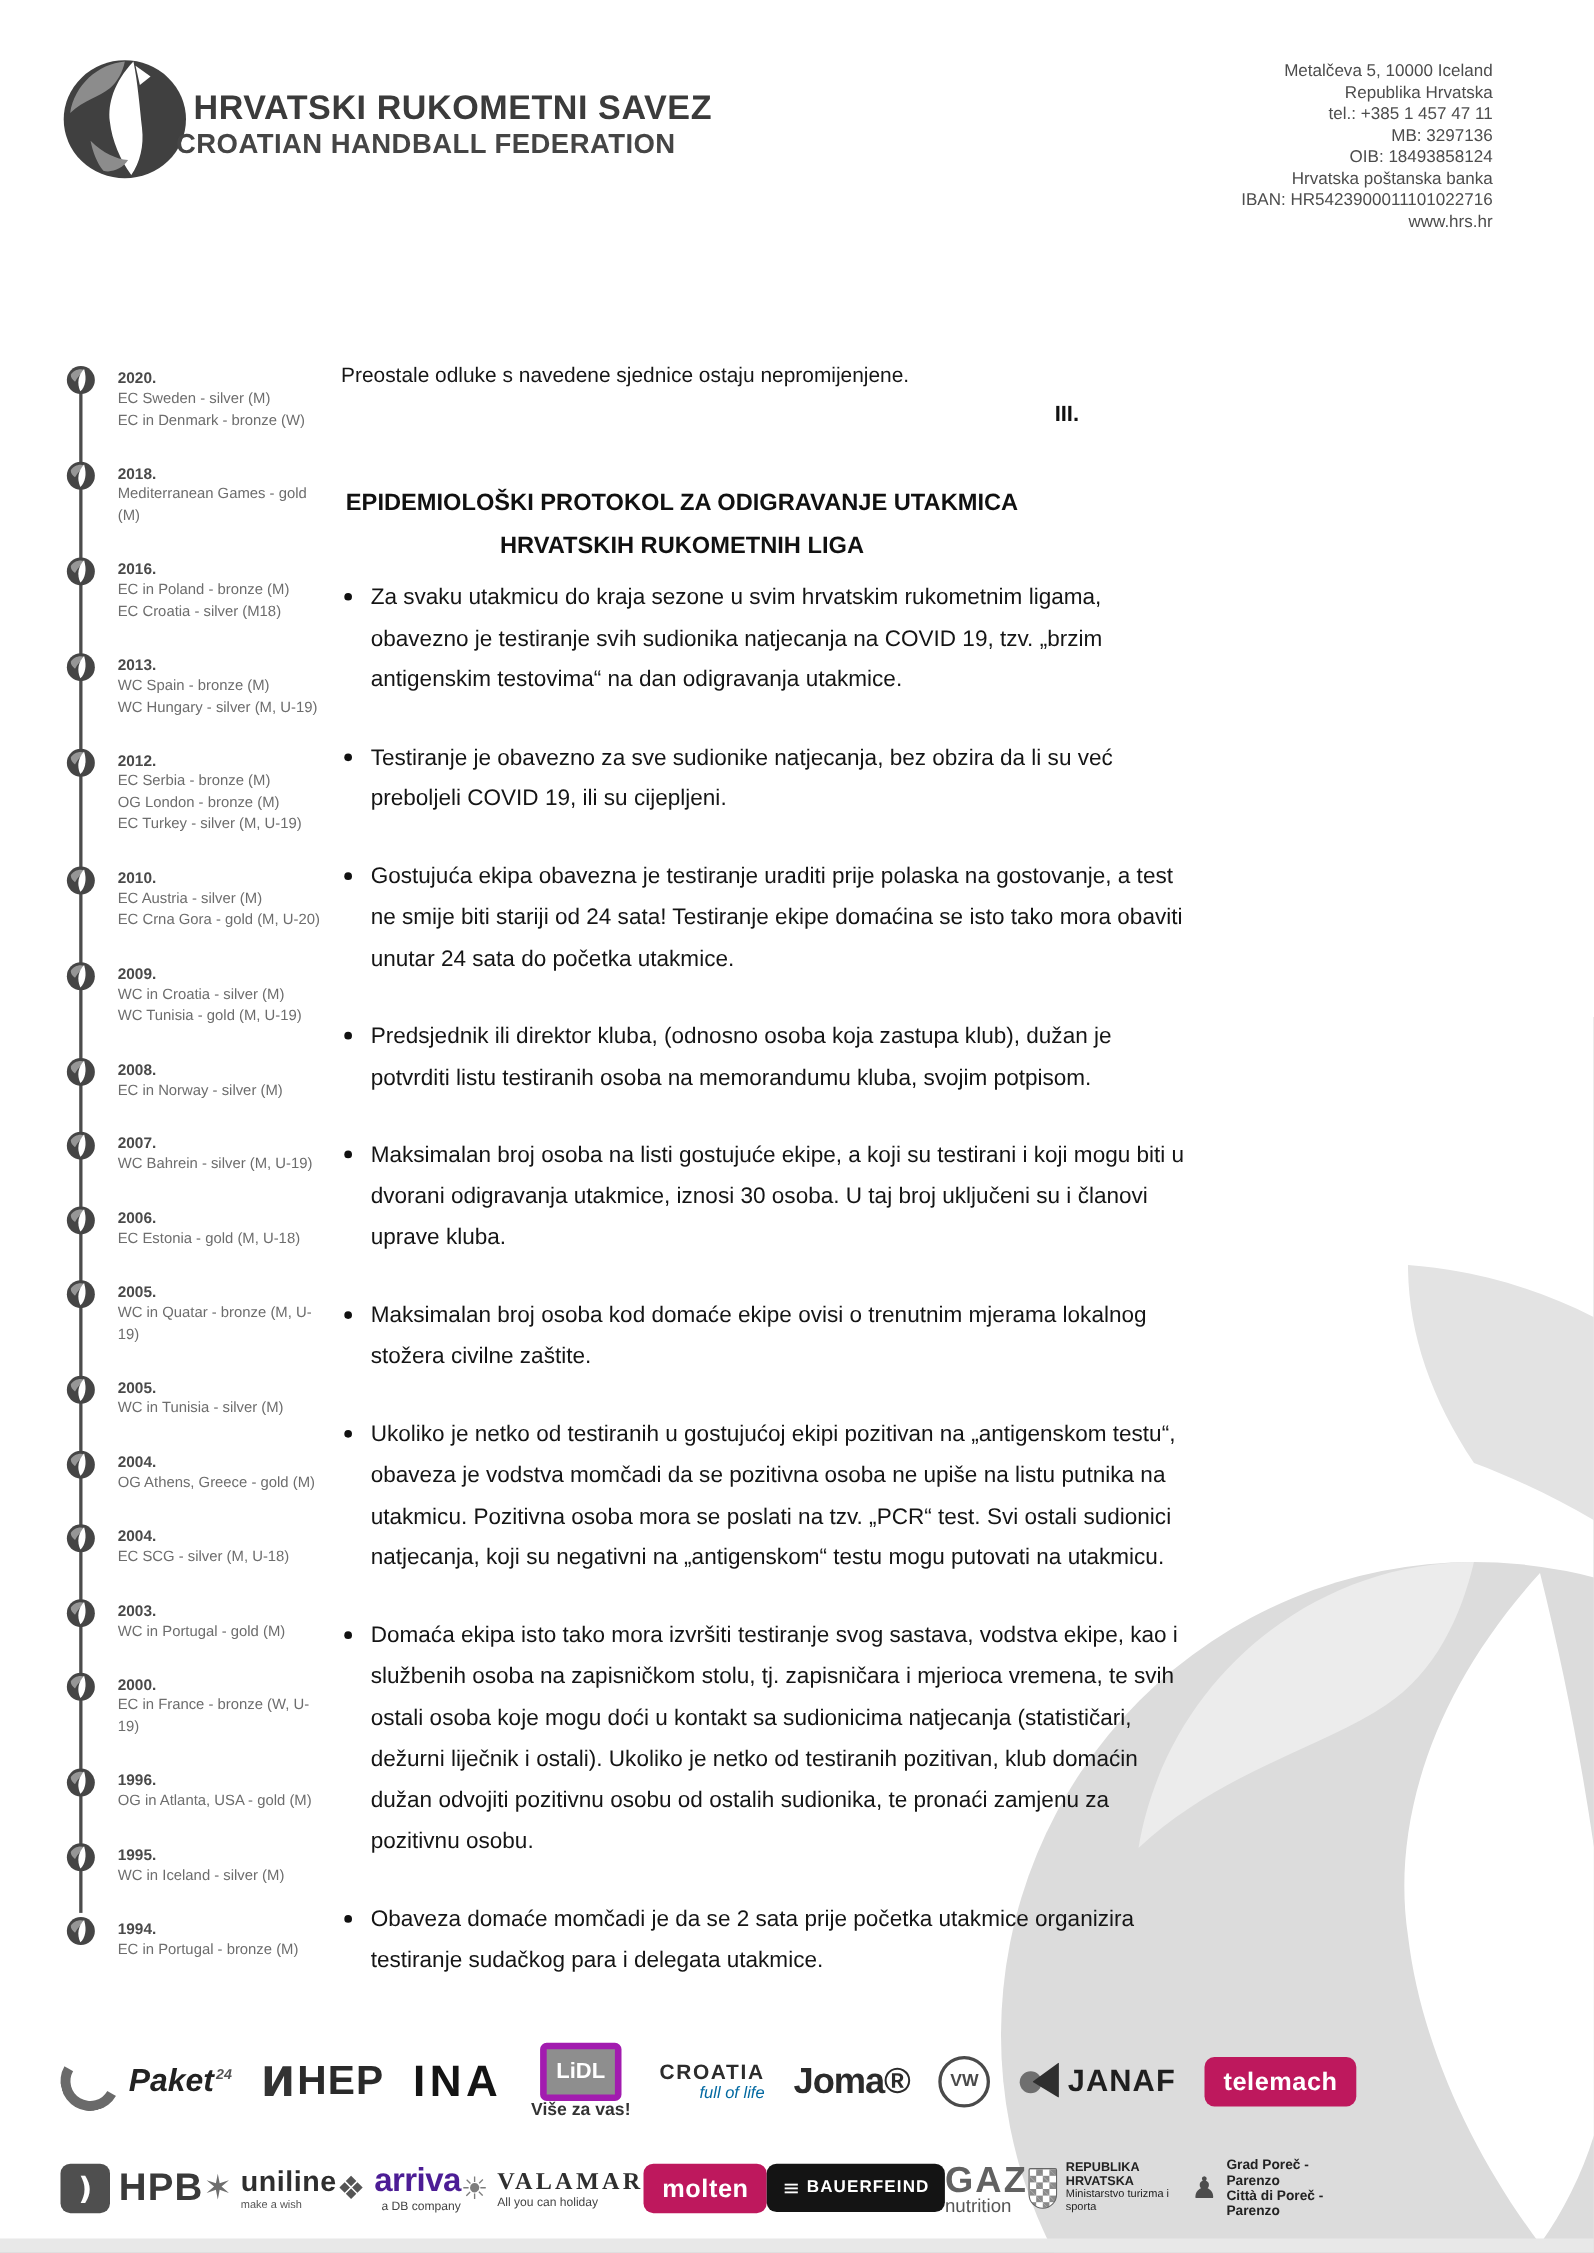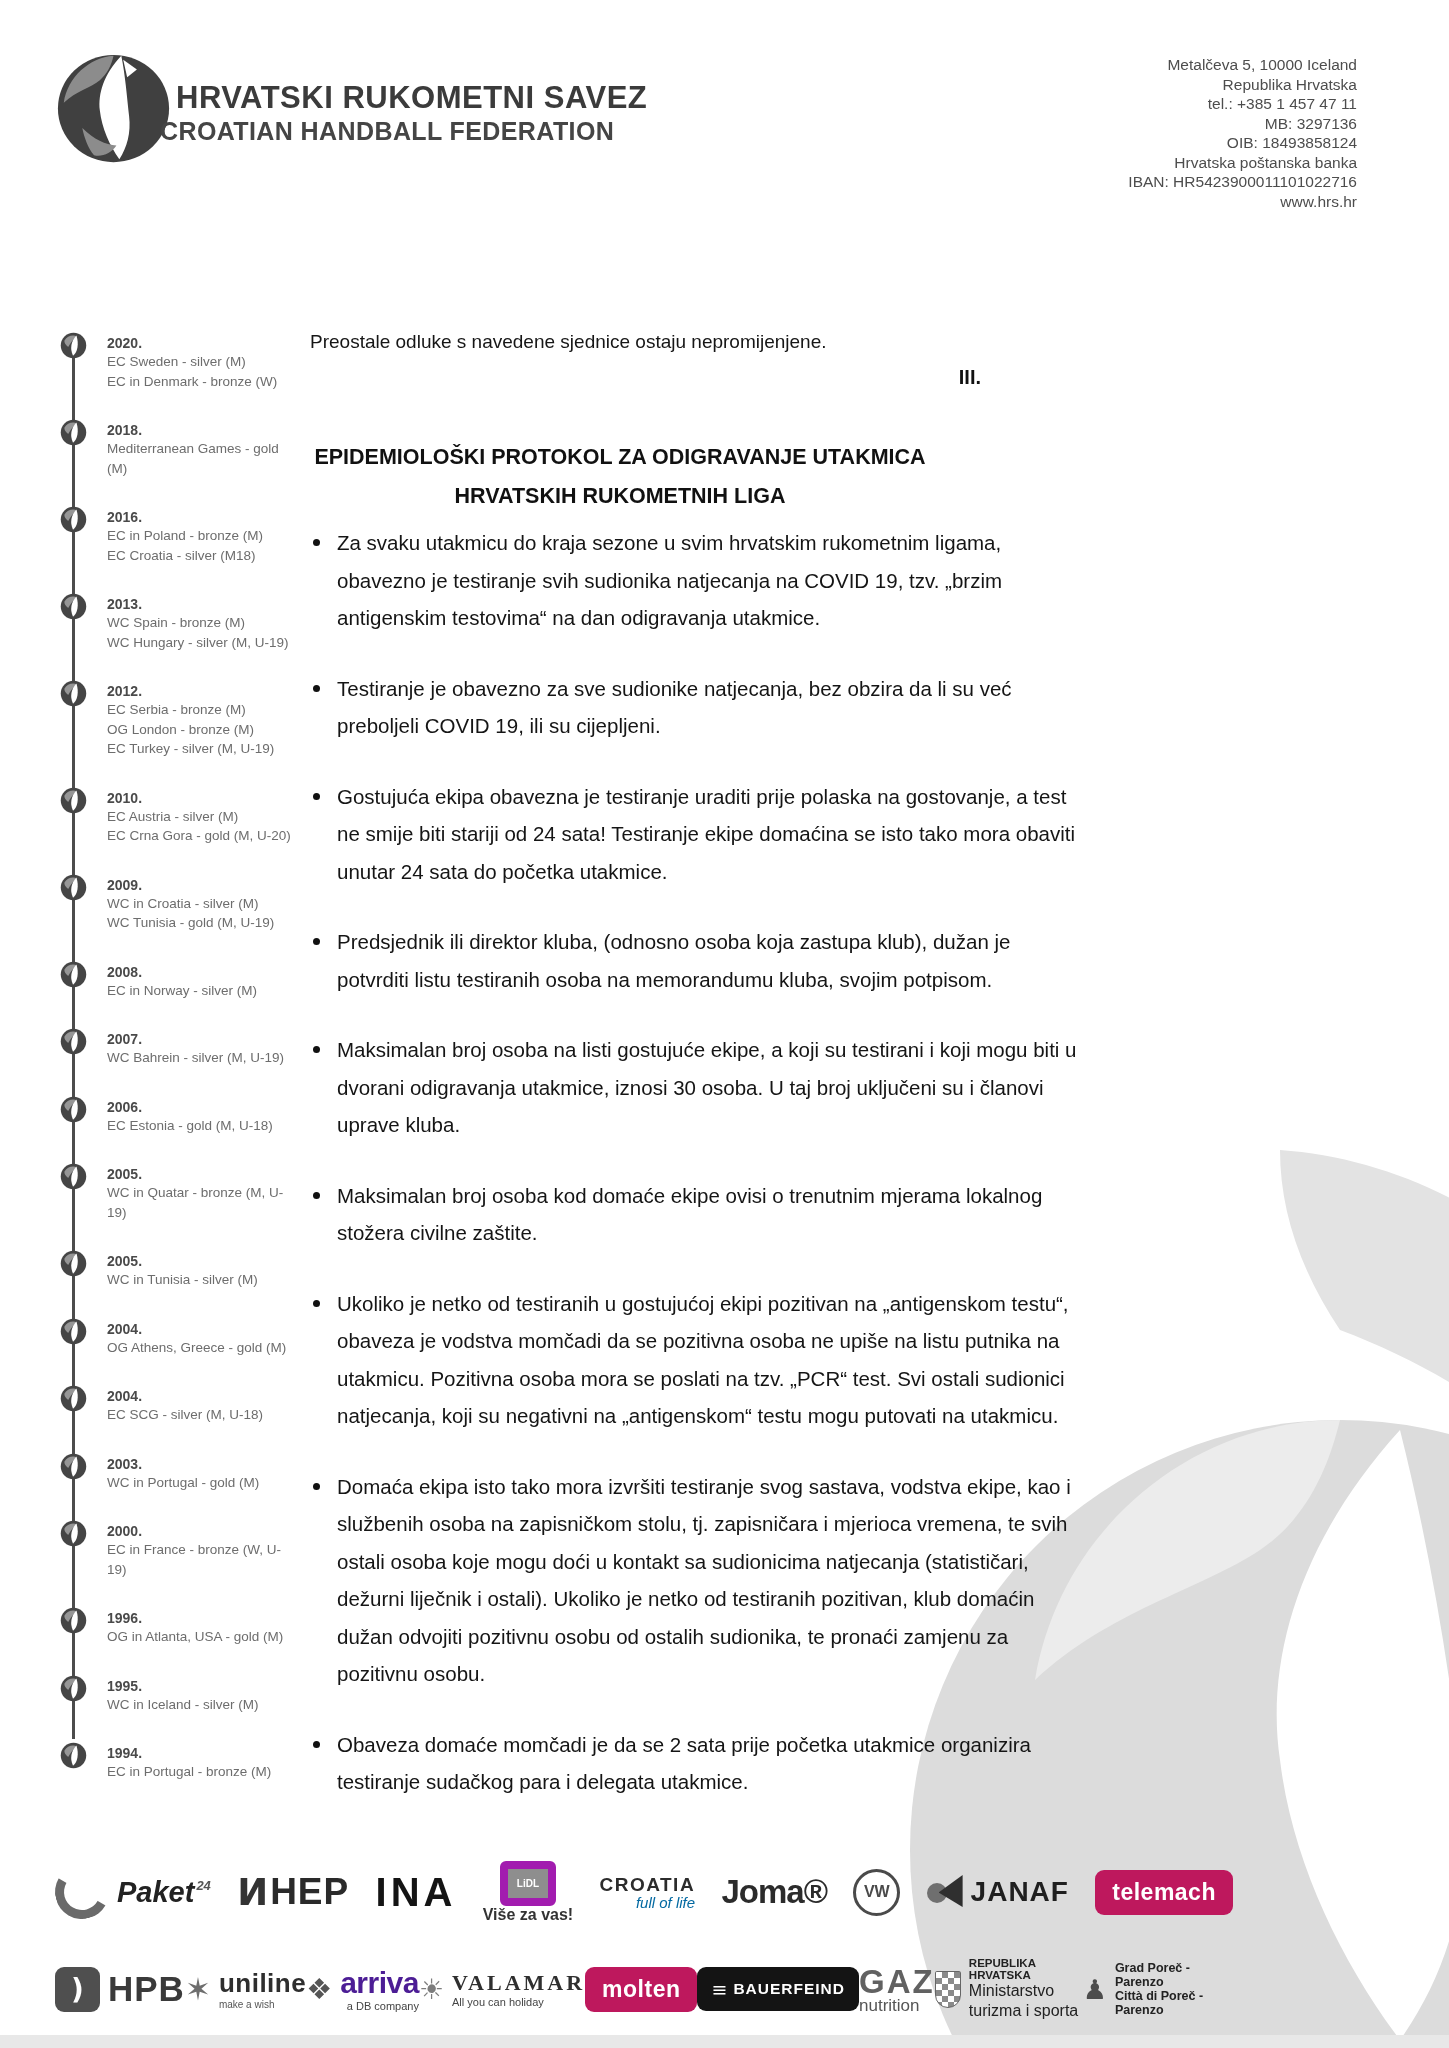--- a/index.html
+++ b/index.html
@@ -40,21 +40,21 @@
   .sp-icon{font-family:"DejaVu Sans","Liberation Sans",sans-serif;display:flex;align-items:center;justify-content:center;}
   
   .v-paket24 .sp-col{flex-direction:row;align-items:flex-start;gap:2px;}
   .v-paket24 .sp-label{font-style:italic;font-weight:bold;font-size:29px;color:#222;}
   .v-paket24 .sp-sub{font-style:italic;font-weight:bold;font-size:13px;color:#555;margin-top:2px;}
   .paket-swoosh-icon{width:36px;height:36px;border-radius:50%;border:9px solid transparent;border-bottom-color:#6a6a6a;border-left-color:#6a6a6a;transform:rotate(-15deg);}
   .hep-mark-icon{color:#333;font-size:37px;font-weight:bold;}
   .v-hep .sp-label{font-weight:bold;font-size:37px;color:#2a2a2a;letter-spacing:1px;margin-left:-6px;}
   .v-ina .sp-label{font-weight:bold;font-size:40px;letter-spacing:4px;color:#141414;}
   .v-lidl{flex-direction:column;gap:4px;}
-  .v-lidl .sp-label{background:#8e8e8e;color:#fff;font-weight:bold;font-size:10px;padding:9px 9px;border-radius:6px;border:8px solid #a21caf;}
+  .v-lidl .sp-label{background:#8e8e8e;color:#fff;font-weight:bold;font-size:20px;padding:9px 9px;border-radius:6px;border:6px solid #a21caf;}
   .v-lidl .sp-col{align-items:center;}
   .v-lidl .sp-sub{font-size:16px;font-weight:bold;color:#333;}
   .v-croatia .sp-label{font-weight:bold;font-size:19px;letter-spacing:1.5px;color:#2c2c2c;}
   .v-croatia .sp-sub{font-family:Liberation Sans, sans-serif;font-style:italic;font-size:15px;color:#0369a1;align-self:flex-end;margin-top:-2px;}
   .v-joma .sp-label{font-weight:bold;font-size:33px;color:#2b2b2b;letter-spacing:-1px;}
   .v-vw .sp-label{width:47px;height:47px;border:3.5px solid #4a4a4a;border-radius:50%;display:flex;align-items:center;justify-content:center;font-weight:bold;font-size:16px;color:#4a4a4a;box-sizing:border-box;}
   .v-janaf .sp-label{font-weight:bold;font-size:28px;color:#1f1f1f;letter-spacing:1px;}
   .janaf-drop-icon{position:relative;width:36px;height:34px;}
   .janaf-drop-icon::before{content:"";position:absolute;left:0;top:8px;width:20px;height:20px;border-radius:50%;background:#6f6f6f;}
   .janaf-drop-icon::after{content:"";position:absolute;right:0;top:0;width:24px;height:32px;background:#2f2f2f;clip-path:polygon(100% 0,100% 100%,0 55%);}
@@ -74,21 +74,21 @@
   .valamar-sun-icon{color:#7d7d7d;font-size:28px;}
   .v-valamar .sp-label{font-family:"Liberation Serif",serif;font-weight:bold;font-size:22px;letter-spacing:3px;color:#2f2f2f;}
   .v-valamar .sp-sub{font-size:11px;color:#444;}
   .v-gaz .sp-label{font-weight:bold;font-size:33px;color:#616161;letter-spacing:2px;}
   .v-gaz .sp-sub{font-size:17px;color:#555;margin-top:-5px;}
   .ministry-coat-icon{width:30px;height:37px;border:1.5px solid #666;border-radius:2px 2px 15px 15px;
     background-image:linear-gradient(45deg,#8a8a8a 25%,transparent 25%,transparent 75%,#8a8a8a 75%),
                      linear-gradient(45deg,#8a8a8a 25%,#fff 25%,#fff 75%,#8a8a8a 75%);
     background-size:12px 12px;background-position:0 0,6px 6px;box-sizing:border-box;}
   .v-ministry .sp-label{font-weight:bold;font-size:11.5px;color:#222;}
-  .v-ministry .sp-sub{font-size:16px;color:#222;max-width:118px;line-height:1.25;}
+  .v-ministry .sp-sub{font-size:10px;color:#222;max-width:118px;line-height:1.25;}
   .porec-emblem-icon{color:#4c4c4c;font-size:27px;}
   .v-porec .sp-label{font-weight:bold;font-size:12.5px;color:#222;}
   .v-porec .sp-sub{font-weight:bold;font-size:12.5px;color:#222;}
 </style>
 </head>
 <body>
 
 <div class="page">
 
   <svg class="watermark" viewBox="0 0 900 930" aria-hidden="true">

